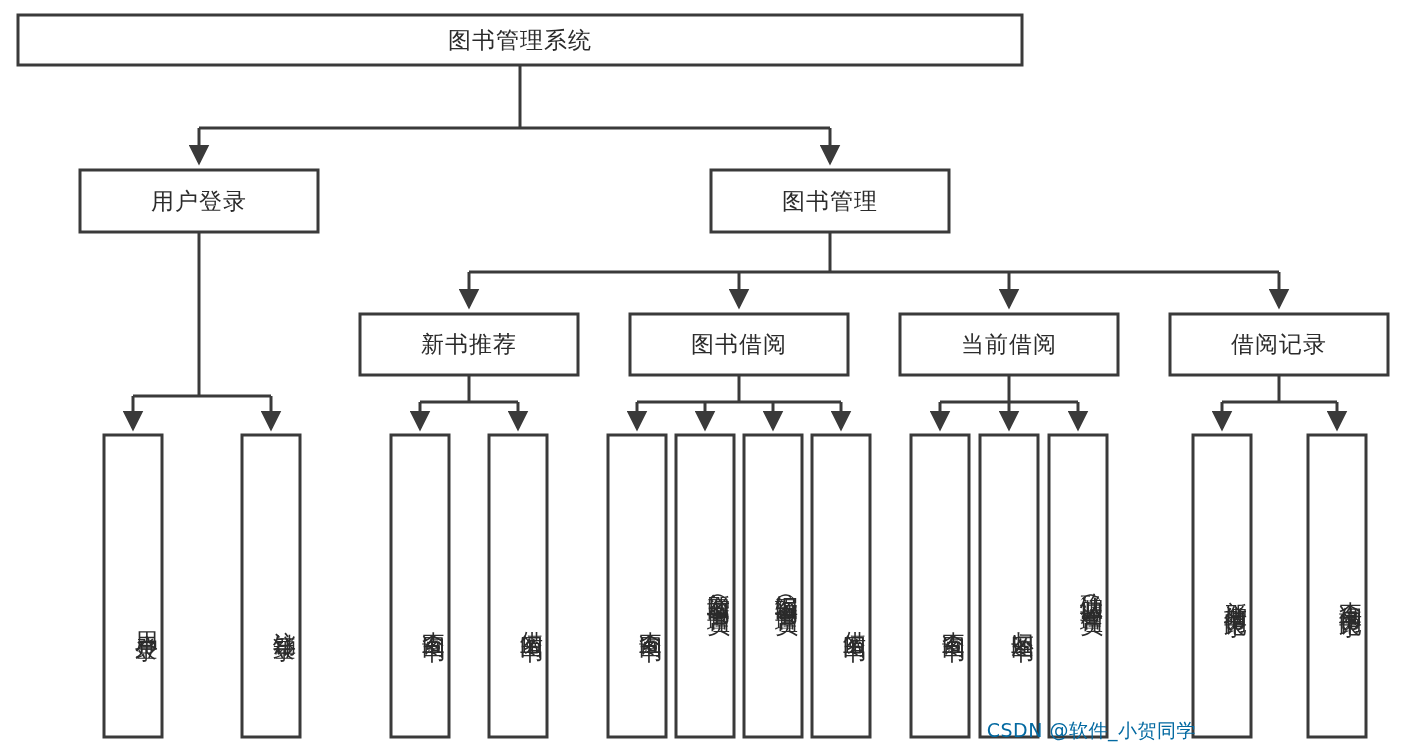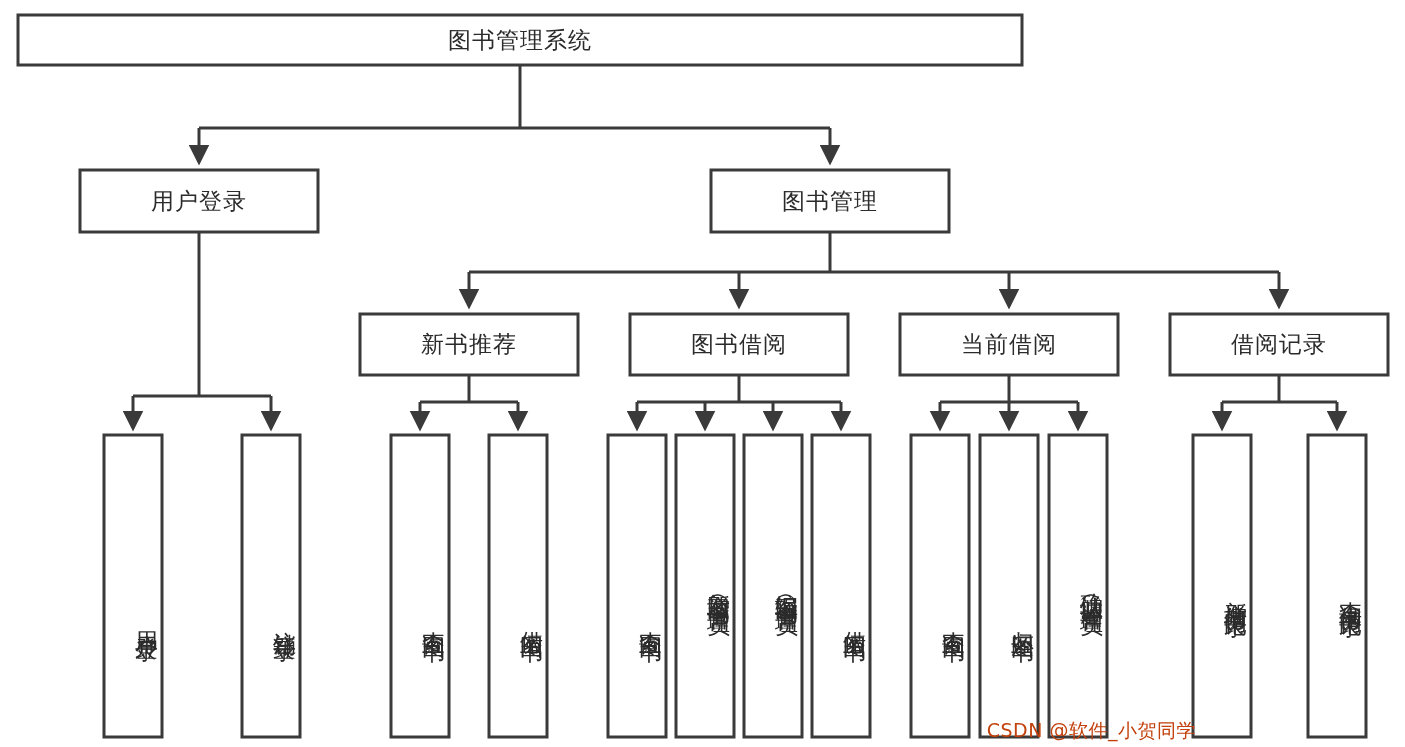--- a/index.html
+++ b/index.html
@@ -15,21 +15,21 @@
   .connector{stroke:#3a3a3a;stroke-width:3;fill:none;stroke-linecap:butt;}
   .arrow-head{fill:#3a3a3a;stroke:none;}
   .node-label-h{
     font-family:"DejaVu Sans","Liberation Sans",sans-serif;
     font-size:23px;fill:#2b2b2b;text-anchor:middle;dominant-baseline:middle;
     letter-spacing:1px;
   }
   .watermark{
     position:absolute;right:8px;bottom:3px;
     font-family:"DejaVu Sans","Liberation Sans",sans-serif;
-    font-size:19px;color:#c2410c;white-space:nowrap;
+    font-size:19px;color:#0369a1;white-space:nowrap;
     letter-spacing:0.5px;
   }
 </style>
 </head>
 <body>
 
 <div id="diagram-root">
 
   <svg id="chart-svg" viewBox="0 0 1405 747" xmlns="http://www.w3.org/2000/svg">
 

